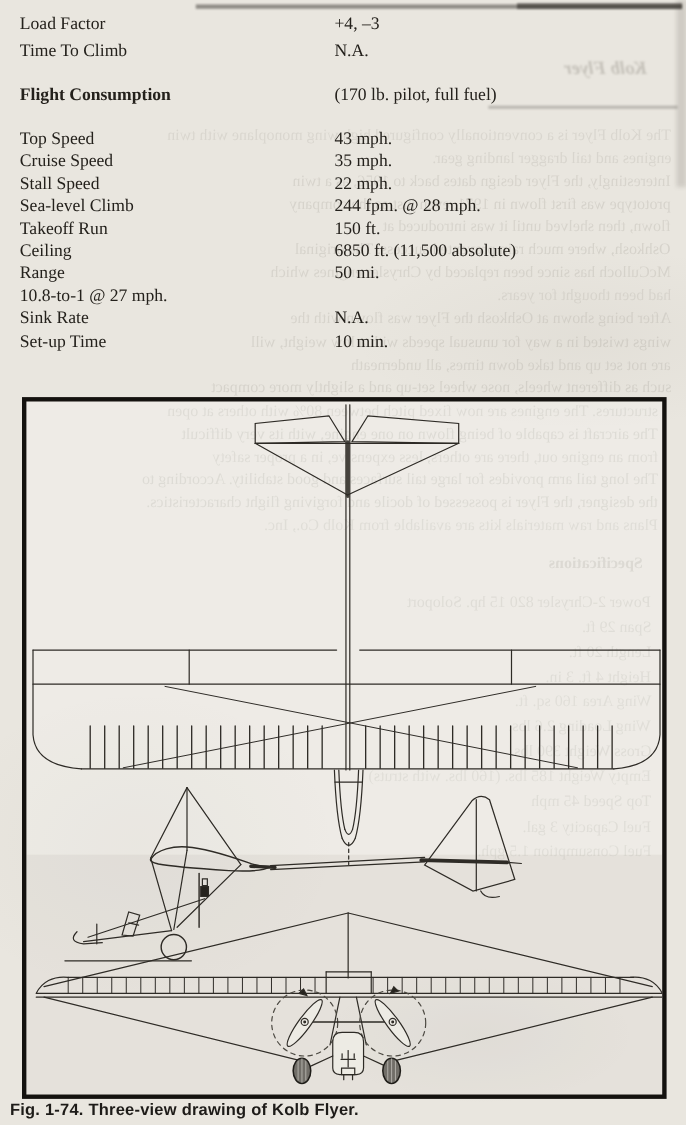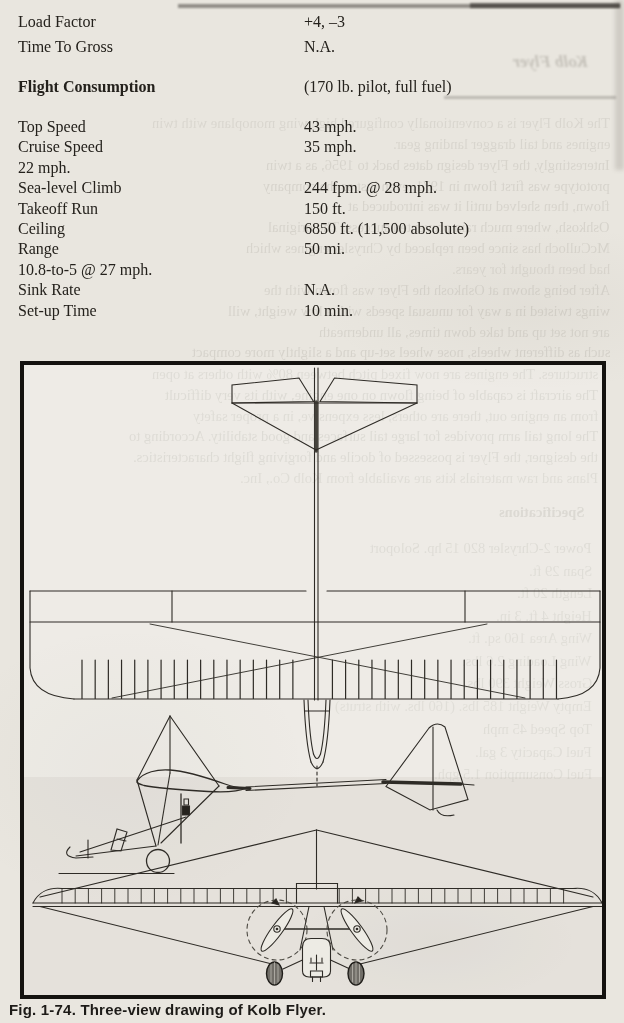--- a/index.html
+++ b/index.html
@@ -77,60 +77,61 @@
   <div class="bleed" style="right:32px;top:721px;opacity:.14;">Top Speed      45 mph</div>
   <div class="bleed" style="right:32px;top:744px;opacity:.14;">Fuel Capacity      3 gal.</div>
   <div class="bleed" style="right:32px;top:766px;opacity:.13;">Fuel Consumption      1.5 gph.</div>
 
   <div class="abs" style="left:18px;top:9px;">
     <div class="spec-row wide">
       <span class="spec-label">Load Factor</span>
       <span>+4, –3</span>
     </div>
     <div class="spec-row wide">
-      <span class="spec-label">Time To Gross</span>
+      <span class="spec-label">Time To Climb</span>
       <span>N.A.</span>
     </div>
   </div>
 
   <div class="abs spec-row" style="left:18px;top:77px;">
     <span class="spec-label bold">Flight Consumption</span>
     <span>(170 lb. pilot, full fuel)</span>
   </div>
 
   <div class="abs" id="perf-rows" style="left:18px;top:117px;">
       <div class="spec-row">
         <span class="spec-label">Top Speed</span>
         <span>43 mph.</span>
       </div>
       <div class="spec-row">
         <span class="spec-label">Cruise Speed</span>
         <span>35 mph.</span>
       </div>
       <div class="spec-row">
+        <span class="spec-label">Stall Speed</span>
         <span>22 mph.</span>
       </div>
       <div class="spec-row">
         <span class="spec-label">Sea-level Climb</span>
         <span>244 fpm. @ 28 mph.</span>
       </div>
       <div class="spec-row">
         <span class="spec-label">Takeoff Run</span>
         <span>150 ft.</span>
       </div>
       <div class="spec-row">
         <span class="spec-label">Ceiling</span>
         <span>6850 ft. (11,500 absolute)</span>
       </div>
       <div class="spec-row">
         <span class="spec-label">Range</span>
         <span>50 mi.</span>
       </div>
       <div class="spec-row">
-        <span>10.8-to-5 @ 27 mph.</span>
+        <span>10.8-to-1 @ 27 mph.</span>
       </div>
       <div class="spec-row">
         <span class="spec-label">Sink Rate</span>
         <span>N.A.</span>
       </div>
       <div class="spec-row">
         <span class="spec-label">Set-up Time</span>
         <span>10 min.</span>
       </div>
     </div>

